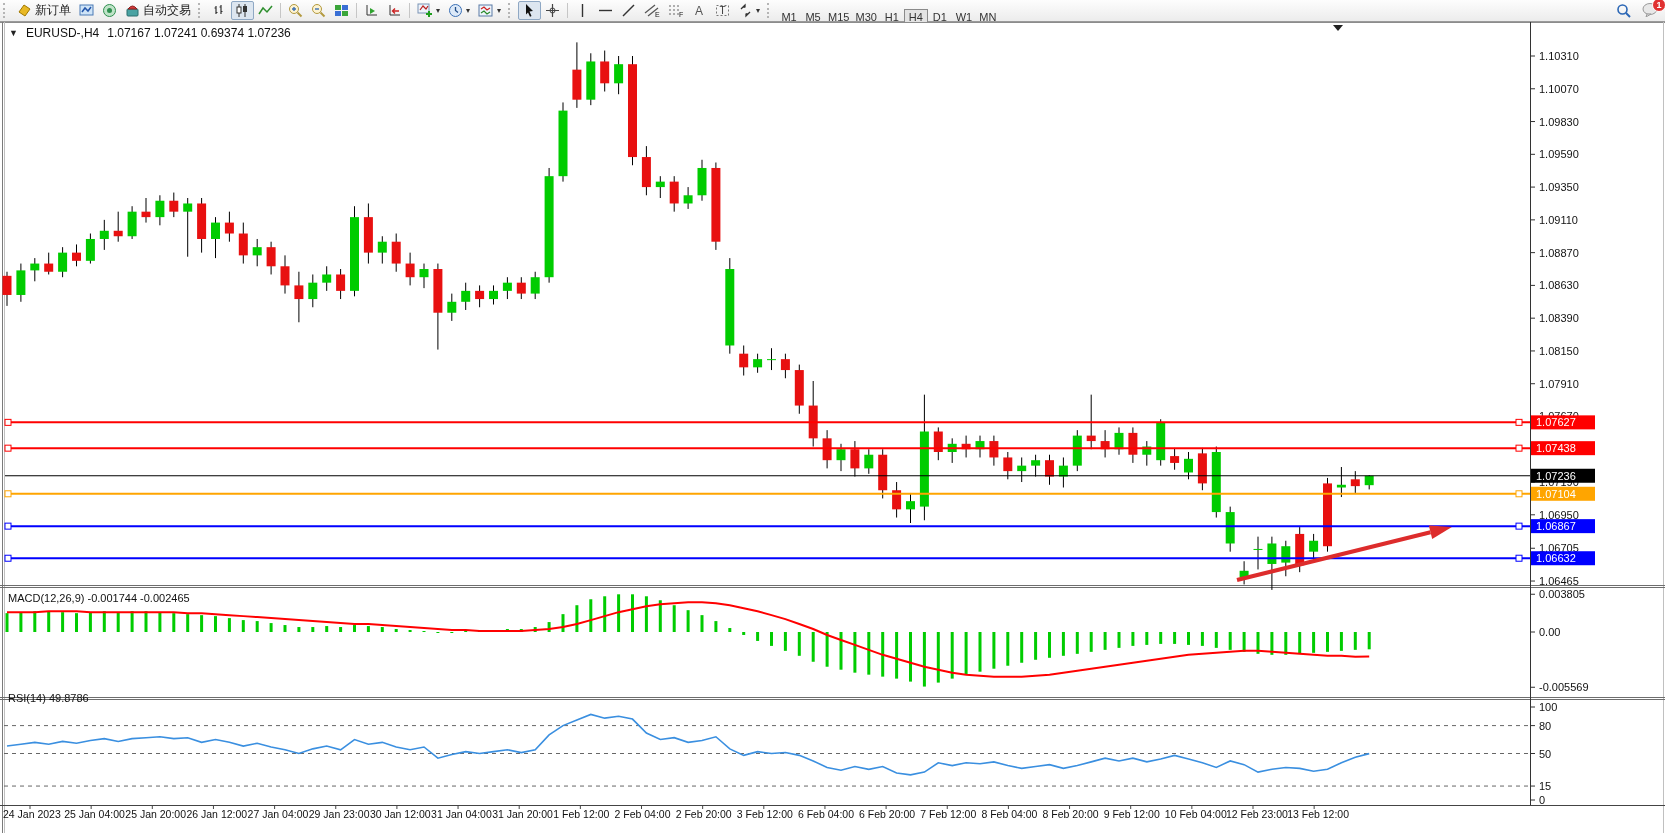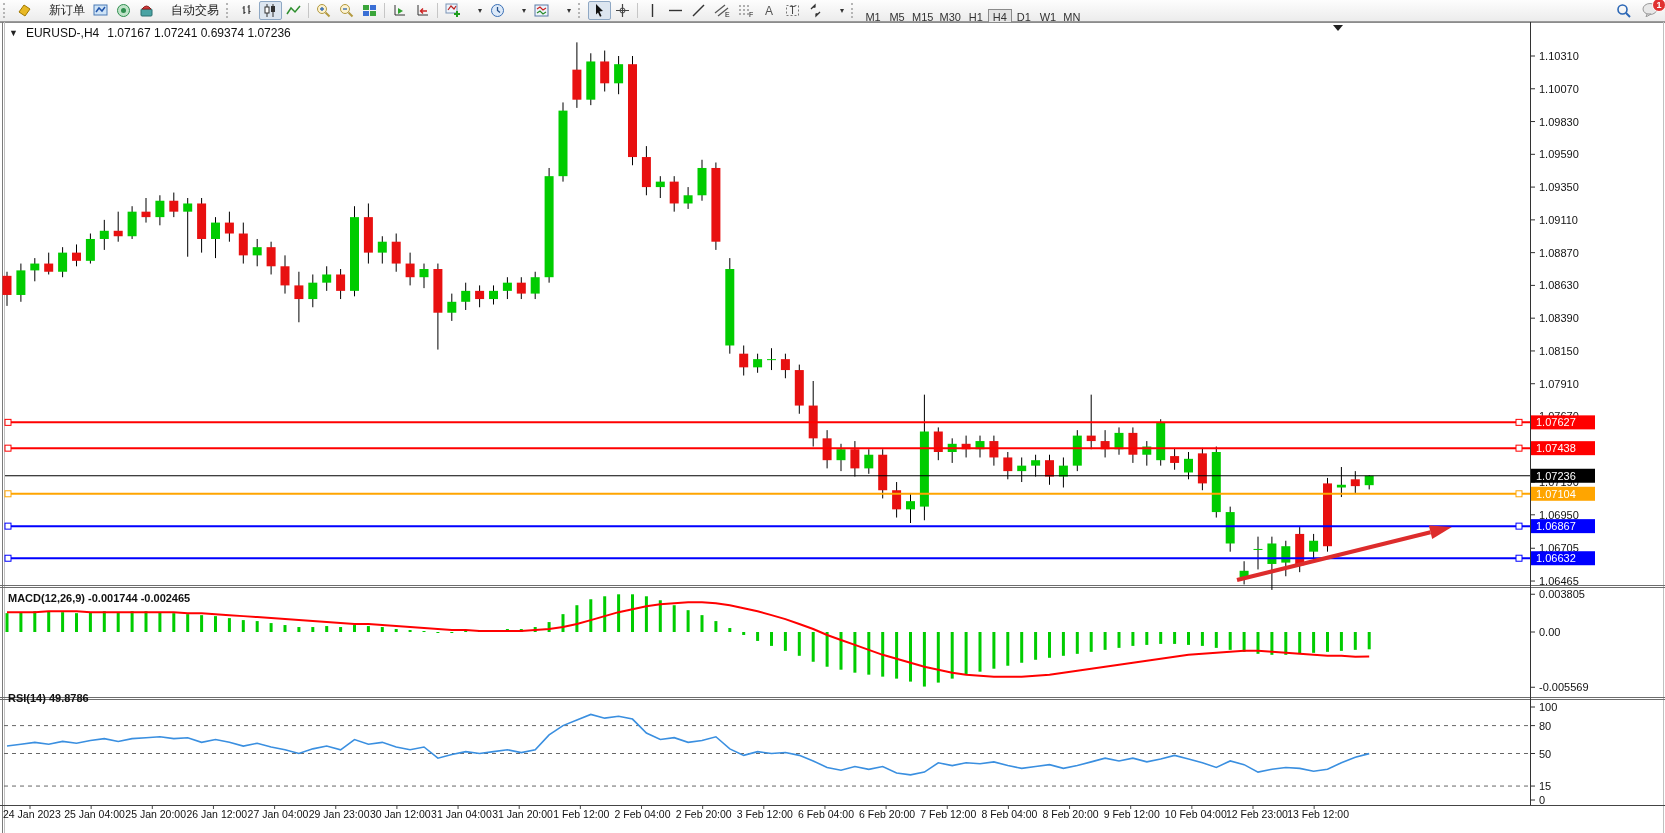--- a/index.html
+++ b/index.html
@@ -4,39 +4,39 @@
 <style>
   html,body{margin:0;padding:0;background:#f0f0f0;font-family:"Liberation Sans",sans-serif;}
   #root{position:relative;width:1665px;height:833px;overflow:hidden;background:#fff;}
   
   #toolbar{position:absolute;left:0;top:0;width:1665px;height:21px;
     background:linear-gradient(#fdfdfd,#ececec);border-bottom:1px solid #9a9a9a;
     display:flex;align-items:center;font-size:12px;color:#222;}
   .grip{width:5px;height:15px;margin:0 3px;border-left:2px dotted #b5b5b5;}
   .sep{width:1px;height:15px;background:#c6c6c6;margin:0 3px;}
   .btn{height:19px;min-width:21px;display:flex;align-items:center;justify-content:center;
-    gap:17px;padding:0 3px;border:1px solid transparent;border-radius:2px;box-sizing:border-box;}
+    gap:3px;padding:0 3px;border:1px solid transparent;border-radius:2px;box-sizing:border-box;}
   .btn.pressed{background:#dde6f0;border:1px solid #8fa8c4;}
   .btn svg{display:block;}
   .caret{font-size:8px;color:#333;line-height:1;}
   .tf{height:17px;min-width:24px;display:flex;align-items:center;justify-content:center;
     font-size:11px;color:#333;border:1px solid transparent;padding:0 2px;box-sizing:border-box;}
   .tf.active{background:#e3e3e3;border:1px solid #8a8a8a;text-align:right;}
   #tb-right{margin-left:auto;display:flex;align-items:center;margin-right:6px;}
   #chat-wrap{position:relative;margin-left:10px;}
   #chat-badge{position:absolute;top:-4px;right:-7px;background:#e03131;color:#fff;
     border-radius:8px;font-size:9px;min-width:12px;height:12px;line-height:12px;
     text-align:center;font-weight:bold;border:1px solid #fff;}
   
   #chartwin{position:absolute;left:0;top:22px;width:1665px;height:811px;background:#fff;}
   #chart-svg{position:absolute;left:0;top:-22px;width:1665px;height:833px;}
   #chart-title{position:absolute;left:9px;top:4px;font-size:12px;color:#111;
     display:flex;gap:8px;align-items:center;z-index:5;}
   #chart-title .tri{font-size:9px;color:#222;}
-  .pane-label{position:absolute;left:8px;font-size:11px;color:#111;z-index:5;font-weight:bold;}
+  .pane-label{position:absolute;left:8px;font-size:11px;color:#111;z-index:5;}
   svg text{font-family:"Liberation Sans",sans-serif;}
 </style>
 </head>
 <body>
 
 <div id="root">
 
   <div id="toolbar">
     <div class="grip"></div>
 

